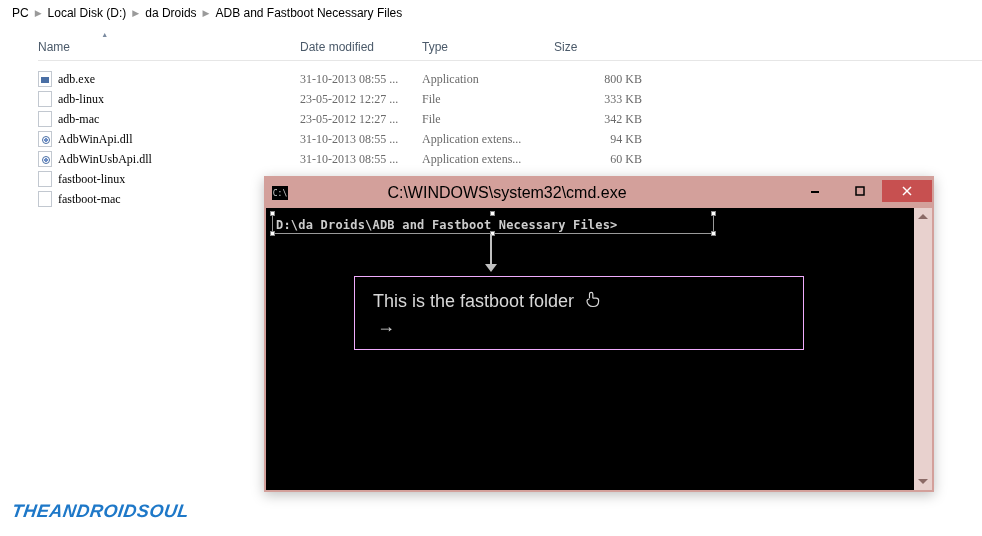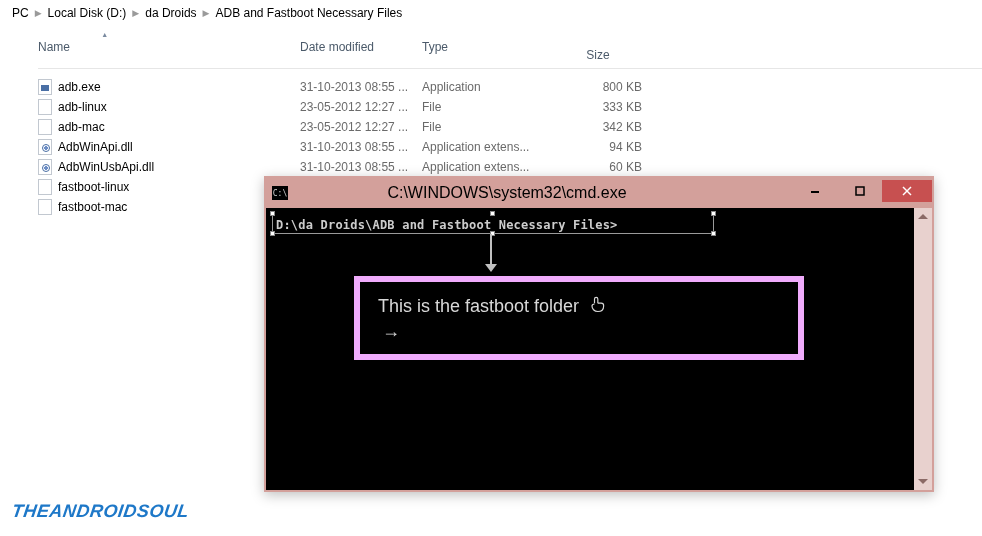--- a/index.html
+++ b/index.html
@@ -29,23 +29,23 @@
       display: flex;
       color: #4b5a6a;
       font-size: 12px;
       padding-bottom: 6px;
       margin-bottom: 8px;
       border-bottom: 1px solid #e6e6e6;
     }
     .col-name { width: 262px; }
     .col-date { width: 122px; }
     .col-type { width: 132px; }
-    .col-size { width: 100px; text-align: center; padding-right: 12px; margin-top: 8px; }
+    .col-size { width: 100px; text-align: left; padding-right: 12px; }
     .sort { font-size: 7px; color: #7a8aa0; position: relative; top: -14px; left: 28px; }
-    .file-row { display: flex; align-items: center; height: 20px; font-size: 12px; color: #000; }
+    .file-row { display: flex; align-items: center; height: 20px; font-size: 12px; color: #000; font-family: Liberation Serif, serif; }
     .fname { width: 262px; display: flex; align-items: center; gap: 6px; white-space: nowrap; overflow: hidden; }
     .fdate { width: 122px; color: #6a6a6a; white-space: nowrap; overflow: hidden; }
     .ftype { width: 132px; color: #6a6a6a; white-space: nowrap; overflow: hidden; }
     .fsize { width: 100px; text-align: right; padding-right: 12px; color: #6a6a6a; }
     .file-icon {
       width: 14px; height: 16px;
       display: inline-flex; align-items: center; justify-content: center;
       border: 1px solid #c2c8d0; background: #ffffff; position: relative;
     }
     .file-icon.exe::after {
@@ -121,21 +121,21 @@
     }
     .down-arrow::after {
       content: ""; position: absolute; left: -5px; bottom: -2px;
       border-left: 6px solid transparent; border-right: 6px solid transparent; border-top: 8px solid #c0c0c0;
     }
     
     .annotation {
       position: absolute;
       left: 88px; top: 68px;
       width: 450px;
-      border: 6px solid #f0abfc;
+      border: 1px solid #f0abfc;
       padding: 12px 18px;
       color: #d8d8d8;
       font-family: "Segoe UI Light", "Segoe UI", sans-serif;
       font-weight: 300;
     }
     .annotation .line1 { font-size: 18px; display: flex; align-items: center; gap: 8px; }
     .annotation .line2 { font-size: 18px; display: flex; align-items: center; gap: 10px; margin-top: 2px; }
     .r-arrow { display: inline-block; width: 26px; text-align: center; font-size: 18px; color: #d8d8d8; }
     
     .watermark {

